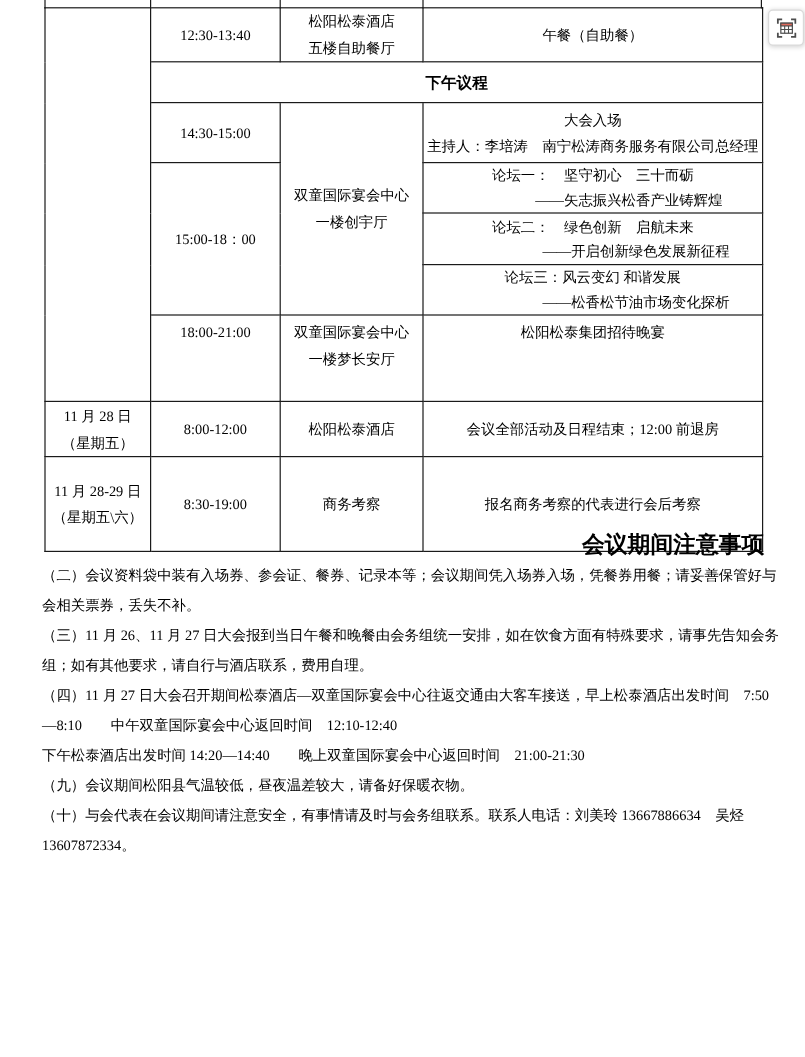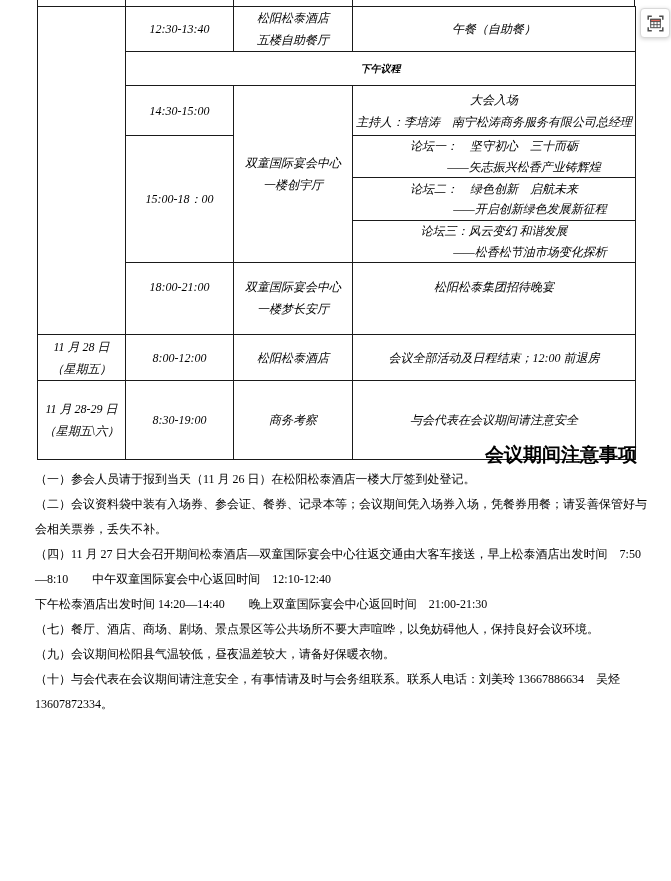--- a/index.html
+++ b/index.html
@@ -12,38 +12,38 @@
     color:#000;
   }
   
   .stub{position:absolute;top:0;width:1px;height:7px;background:#1a1a1a;}
 
   
   table.sched{
     position:absolute;left:37px;top:6px;
     border-collapse:collapse;table-layout:fixed;
     width:598px;
-    font-size:12px;line-height:22px;font-style:italic;
+    font-size:12px;line-height:22px;
   }
   table.sched td{
     border:1px solid #1a1a1a;
     padding:0;
     text-align:center;
     vertical-align:middle;
     white-space:pre-line;
     overflow:hidden;
   }
   td.no-top{border-top:none;}
   td.left{text-align:left;padding-left:7px;padding-right:4px;border-radius:10px;}
   tr.r1{height:44px;} tr.r2{height:34px;} tr.r3{height:50px;}
   tr.r4{height:41px;} tr.r5{height:43px;} tr.r6{height:42px;}
   tr.r7{height:72px;} tr.r8{height:46px;margin-top:40px;} tr.r9{height:79px;}
-  td.section{font-weight:bold;font-size:10px;font-family:"Liberation Sans","DejaVu Sans",sans-serif;}
+  td.section{font-weight:bold;font-size:13px;font-family:"Liberation Sans","DejaVu Sans",sans-serif;}
   td.forum{line-height:20.5px;}
-  tr.r7 td{vertical-align:top;padding-top:13px;}
+  tr.r7 td{vertical-align:top;padding-top:3px;}
 
   
   .notes{
     position:absolute;left:35px;top:444px;width:628px;
   }
   .notes-title{
     font-weight:bold;font-size:19px;line-height:22px;
     text-align:right;position:relative;left:-26px;
     font-family:"Liberation Sans","DejaVu Sans",sans-serif;
     margin:0 0 1px 0;
@@ -124,34 +124,34 @@
 （星期五）</td>
       <td>8:00-12:00</td>
       <td>松阳松泰酒店</td>
       <td class="left">会议全部活动及日程结束；12:00 前退房</td>
     </tr>
     <tr class="r9">
       <td>11 月 28-29 日
 （星期五\六）</td>
       <td>8:30-19:00</td>
       <td>商务考察</td>
-      <td class="left">与会代表在会议期间请注意安全</td>
+      <td class="left">报名商务考察的代表进行会后考察</td>
     </tr>
   </tbody>
     </table>
 
   <div class="notes">
     <div class="notes-title">会议期间注意事项</div>
-    <p>（一）参会人员请于报到当天（11 月 26 日）在松阳松泰酒店一楼大厅签到处登记。</p>
     <p>（二）会议资料袋中装有入场券、参会证、餐券、记录本等；会议期间凭入场券入场，凭餐券用餐；请妥善保管好与
 会相关票券，丢失不补。</p>
+    <p>（三）11 月 26、11 月 27 日大会报到当日午餐和晚餐由会务组统一安排，如在饮食方面有特殊要求，请事先告知会务
+组；如有其他要求，请自行与酒店联系，费用自理。</p>
     <p>（四）11 月 27 日大会召开期间松泰酒店—双童国际宴会中心往返交通由大客车接送，早上松泰酒店出发时间　7:50
 —8:10　　中午双童国际宴会中心返回时间　12:10-12:40
 下午松泰酒店出发时间 14:20—14:40　　晚上双童国际宴会中心返回时间　21:00-21:30</p>
-    <p>（七）餐厅、酒店、商场、剧场、景点景区等公共场所不要大声喧哗，以免妨碍他人，保持良好会议环境。</p>
     <p>（九）会议期间松阳县气温较低，昼夜温差较大，请备好保暖衣物。</p>
     <p>（十）与会代表在会议期间请注意安全，有事情请及时与会务组联系。联系人电话：刘美玲 13667886634　吴烃
 13607872334。</p>
   </div>
 
   <div class="float-btn" title="">
     <span style="display:flex;">
       <svg width="17" height="17" viewBox="0 0 17 17">
 
         <path d="M1.2 4.8 V1.2 H4.8" fill="none" stroke="#4d4d4d" stroke-width="1.5"></path>

